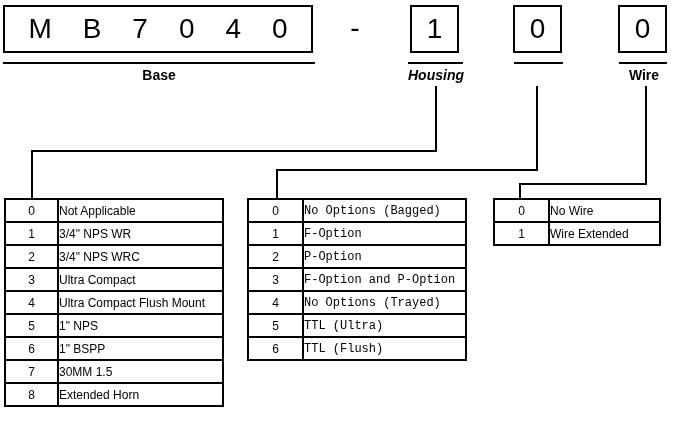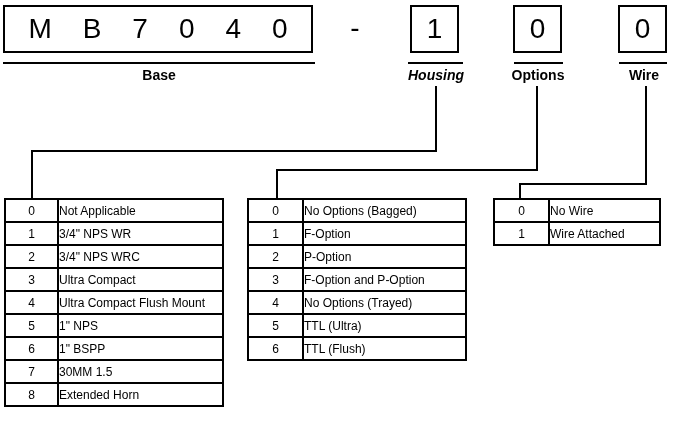--- a/index.html
+++ b/index.html
@@ -75,21 +75,21 @@
     overflow:hidden;
     white-space:nowrap;
   }
   td.code-cell { text-align:center; }
   td.desc-cell { padding-left:8px; }
   .table-housing { left:4px;   top:198px; }
   .table-housing td.code-cell { width:51px; }
   .table-housing td.desc-cell { width:163px; }
   .table-options { left:247px; top:198px; }
   .table-options td.code-cell { width:53px; }
-  .table-options td.desc-cell { width:161px; }
+  .table-options td.desc-cell { width:161px;font-family:Liberation Mono, monospace; }
   .table-wire    { left:493px; top:198px; }
   .table-wire td.code-cell { width:53px; }
   .table-wire td.desc-cell { width:109px;margin-left:46px; }
 </style>
 </head>
 <body>
 
 <div class="canvas">
 
   <div class="code-box base-box">
@@ -113,21 +113,20 @@
     <span>0</span>
   </div>
 
   <div class="bracket bracket-base"></div>
   <div class="bracket bracket-housing"></div>
   <div class="bracket bracket-options"></div>
   <div class="bracket bracket-wire"></div>
 
   <div class="seg-label label-base">Base</div>
   <div class="seg-label label-housing">Housing</div>
-  <div class="seg-label label-options">Options</div>
   <div class="seg-label label-wire">Wire</div>
 
   <div class="line vline housing-v1"></div>
   <div class="line hline housing-h"></div>
   <div class="line vline housing-v2"></div>
 
   <div class="line vline options-v1"></div>
   <div class="line hline options-h"></div>
   <div class="line vline options-v2"></div>
 
@@ -208,18 +207,18 @@
       </tbody>
   </table>
   <table class="code-table table-wire">
     <tbody>
         <tr>
           <td class="code-cell">0</td>
           <td class="desc-cell">No Wire</td>
         </tr>
         <tr>
           <td class="code-cell">1</td>
-          <td class="desc-cell">Wire Attached</td>
+          <td class="desc-cell">Wire Extended</td>
         </tr>
       </tbody>
   </table>
 
 </div>
 
 </body></html>

